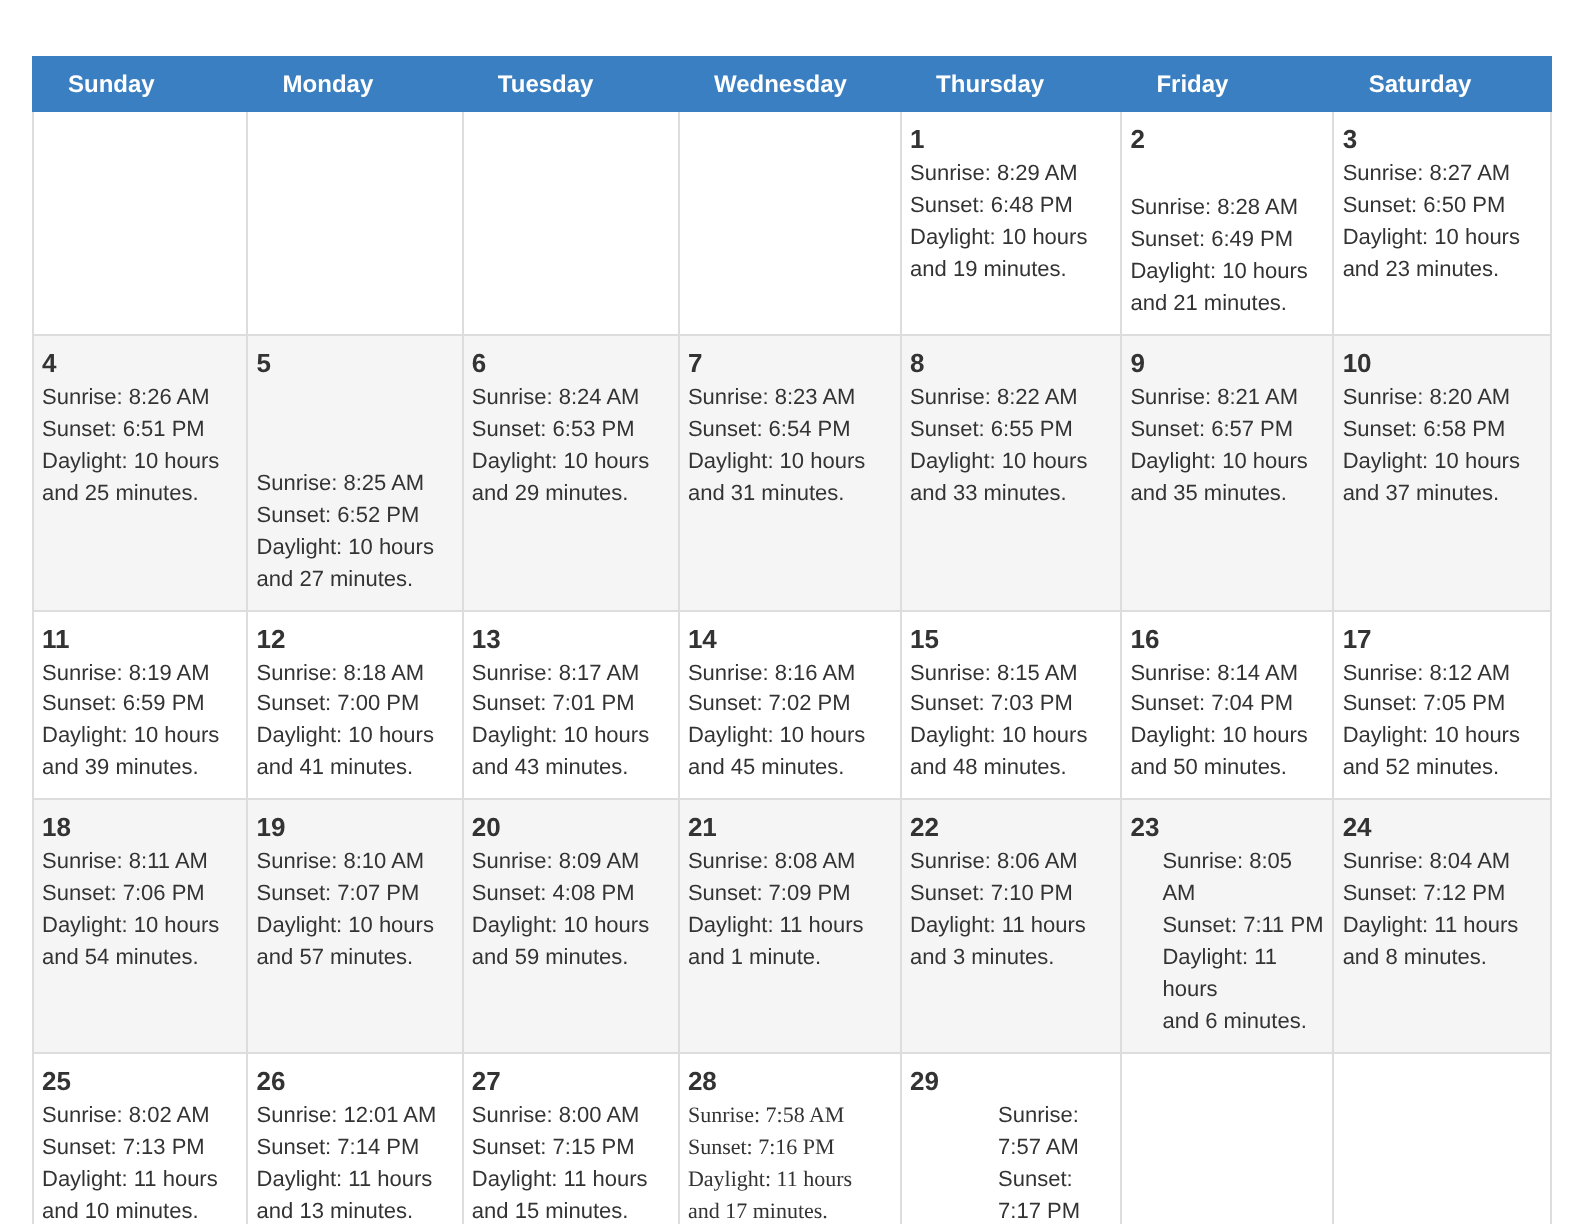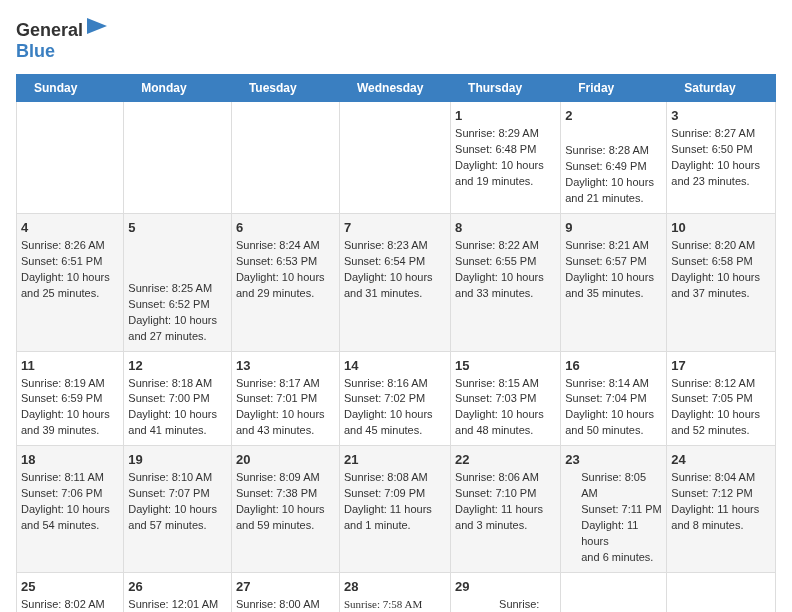--- a/index.html
+++ b/index.html
@@ -92,28 +92,20 @@
       background-color: #fff;
     }
     tbody tr:nth-child(even) td {
       background-color: #f5f5f5;
     }
   </style>
 </head>
 <body>
 
 <div class="header-area">
-  <div class="logo">
-    <div>
-      <span class="logo-text-general">General</span><svg class="logo-icon" viewBox="0 0 24 20" xmlns="http://www.w3.org/2000/svg">
-          <polygon points="2,2 22,10 2,18" fill="#3a7fc1"></polygon>
-        </svg><br>
-      <span class="logo-text-blue">Blue</span>
-    </div>
-  </div>
 </div>
 
 <table>
   <thead>
     <tr>
     <th>Sunday</th>
         <th>Monday</th>
         <th>Tuesday</th>
         <th>Wednesday</th>
         <th>Thursday</th>
@@ -262,21 +254,21 @@
         <td>
           <span class="day-num">19</span>
           <div class="day-info" style="white-space: pre-line;">Sunrise: 8:10 AM
 Sunset: 7:07 PM
 Daylight: 10 hours
 and 57 minutes.</div>
         </td>
         <td>
           <span class="day-num">20</span>
           <div class="day-info" style="white-space: pre-line;">Sunrise: 8:09 AM
-Sunset: 7:38 PM
+Sunset: 4:08 PM
 Daylight: 10 hours
 and 59 minutes.</div>
         </td>
         <td>
           <span class="day-num">21</span>
           <div class="day-info" style="white-space: pre-line;">Sunrise: 8:08 AM
 Sunset: 7:09 PM
 Daylight: 11 hours
 and 1 minute.</div>
         </td>

